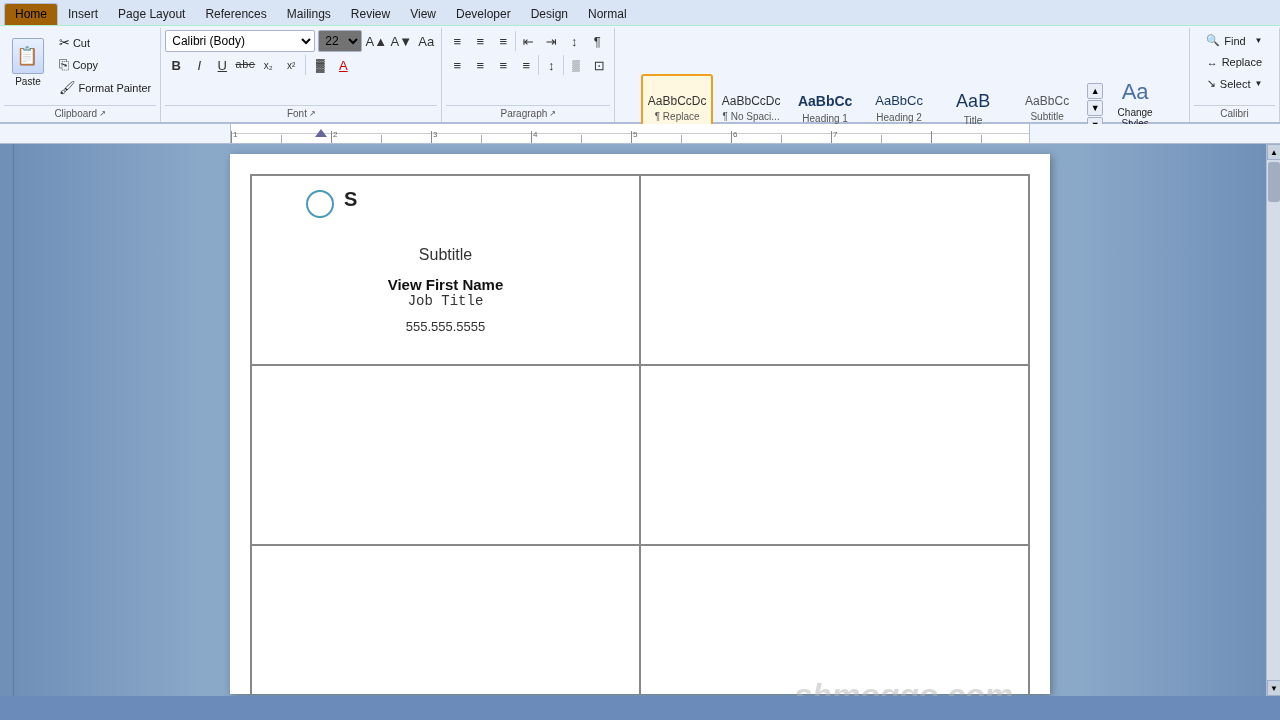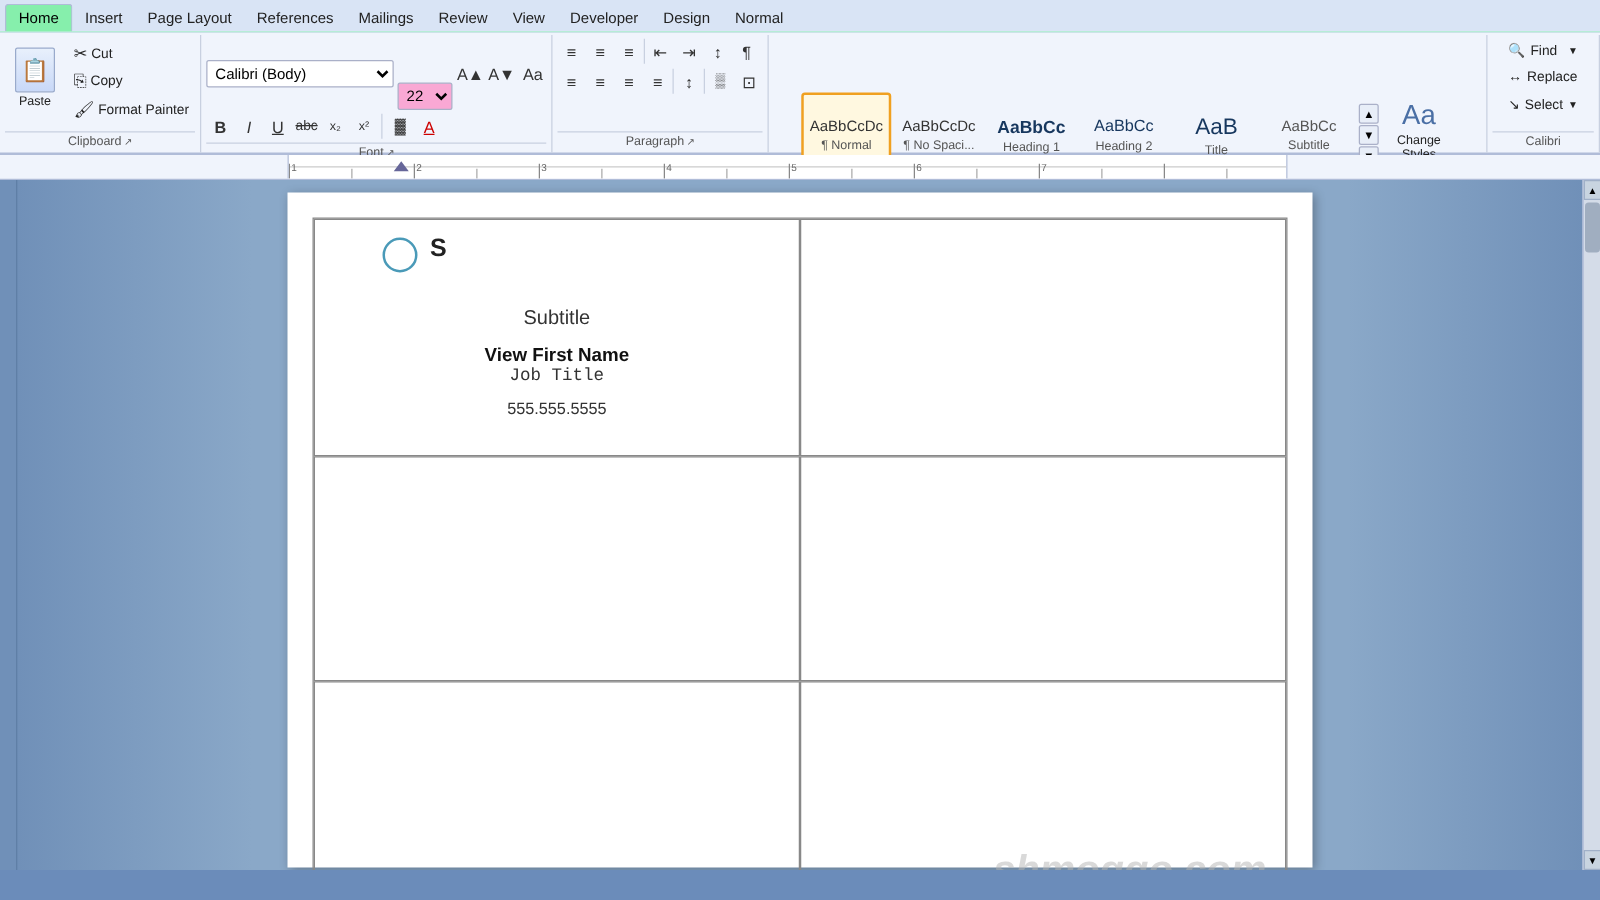--- a/index.html
+++ b/index.html
@@ -18,21 +18,21 @@
       padding: 3px 10px 4px;
       font-size: 12px;
       cursor: pointer;
       border-radius: 3px 3px 0 0;
       color: #222;
       height: 22px;
       display: flex;
       align-items: center;
     }
     .ribbon-tab.active {
-      background: #86efac;
+      background: #a16207;
       border: 1px solid #b0bcd8;
       border-bottom: none;
       color: #000;
       font-weight: normal;
     }
 
     
     .ribbon {
       background: #f0f4fc;
       border-bottom: 2px solid #b0bcd8;
@@ -132,26 +132,25 @@
       background: white;
       font-size: 12px;
       padding: 0 2px;
       width: 150px;
       cursor: pointer;
     }
     .font-size-select {
       height: 22px;
       border: 1px solid #aab0c8;
       border-radius: 2px;
-      background: #f9a8d4;
+      background: #737373;
       font-size: 12px;
       width: 44px;
       padding: 0 2px;
       cursor: pointer;
-      margin-top: 36px;
     }
     .icon-btn {
       width: 22px;
       height: 22px;
       border: 1px solid transparent;
       border-radius: 2px;
       background: none;
       cursor: pointer;
       display: flex;
       align-items: center;
@@ -432,21 +431,21 @@
           <option>22</option>
         </select>
         <div class="icon-btn" title="Increase Font">A▲</div>
         <div class="icon-btn" title="Decrease Font">A▼</div>
         <div class="icon-btn">Aa</div>
       </div>
       <div class="font-row format-btns">
         <div class="icon-btn" style="font-weight:bold;">B</div>
         <div class="icon-btn" style="font-style:italic;">I</div>
         <div class="icon-btn" style="text-decoration:underline;">U</div>
-        <div class="icon-btn" style="text-decoration:line-through;font-size:11px;">abc</div>
+        <div class="icon-btn" style="text-decoration:line-through;font-size:11px;font-family:Liberation Mono, monospace;">abc</div>
         <div class="icon-btn" style="font-size:10px;">x₂</div>
         <div class="icon-btn" style="font-size:10px;">x²</div>
         <div style="width:1px;height:20px;background:#c8d0e0;margin:0 2px;"></div>
         <div class="icon-btn" title="Text Highlight" style="font-size:12px;">▓</div>
         <div class="icon-btn" title="Font Color" style="font-size:13px;color:#c00;text-decoration:underline;text-decoration-color:#c00;">A</div>
       </div>
     </div>
     <div class="ribbon-group-label">
       <span>Font</span>
       <span style="font-size:8px;cursor:pointer;">↗</span>
@@ -481,21 +480,21 @@
       <span>Paragraph</span>
       <span style="font-size:8px;cursor:pointer;">↗</span>
     </div>
   </div>
 
   <div class="ribbon-group styles-group">
     <div class="ribbon-group-content">
 
       <div class="style-box active">
         <div class="style-preview" style="font-size:12px;">AaBbCcDc</div>
-        <div class="style-label">¶ Normal</div>
+        <div class="style-label">¶ Replace</div>
       </div>
       <div class="style-box">
         <div class="style-preview" style="font-size:12px;">AaBbCcDc</div>
         <div class="style-label">¶ No Spaci...</div>
       </div>
       <div class="style-box">
         <div class="style-preview" style="font-size:14px;color:#17375e;font-weight:bold;">AaBbCc</div>
         <div class="style-label">Heading 1</div>
       </div>
       <div class="style-box">

